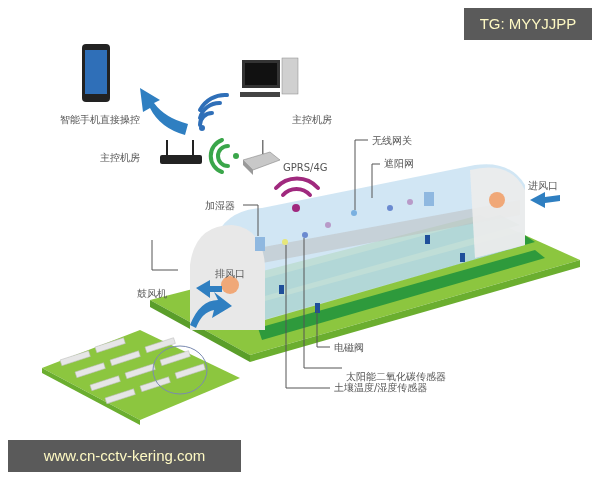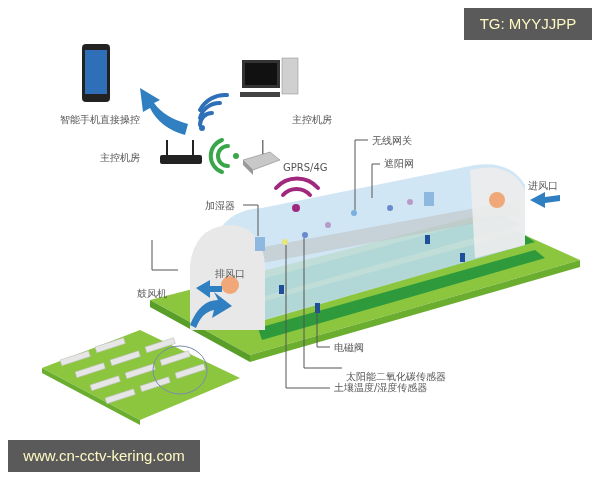--- a/index.html
+++ b/index.html
@@ -142,13 +142,13 @@
 <div class="lbl" style="left:384px;top:157px;">遮阳网</div>
 <div class="lbl" style="left:205px;top:199px;">加湿器</div>
 <div class="lbl" style="left:137px;top:239px;margin-top:48px;">鼓风机</div>
 <div class="lbl" style="left:208px;top:267px;margin-left:7px;">排风口</div>
 <div class="lbl" style="left:528px;top:179px;">进风口</div>
 <div class="lbl" style="left:334px;top:341px;">电磁阀</div>
 <div class="lbl" style="left:346px;top:370px;">太阳能二氧化碳传感器</div>
 <div class="lbl" style="left:334px;top:381px;">土壤温度/湿度传感器</div>
 
 <div class="badge" style="left:464px;top:8px;width:128px;height:32px;line-height:32px;text-align:center;font-size:15px;">TG: MYYJJPP</div>
-<div class="badge" style="left:8px;top:440px;width:192px;height:32px;line-height:32px;text-align:center;font-size:15px;">www.cn-cctv-kering.com</div>
+<div class="badge" style="left:8px;top:440px;width:233px;height:32px;line-height:32px;text-align:center;font-size:15px;">www.cn-cctv-kering.com</div>
 
 </body></html>

